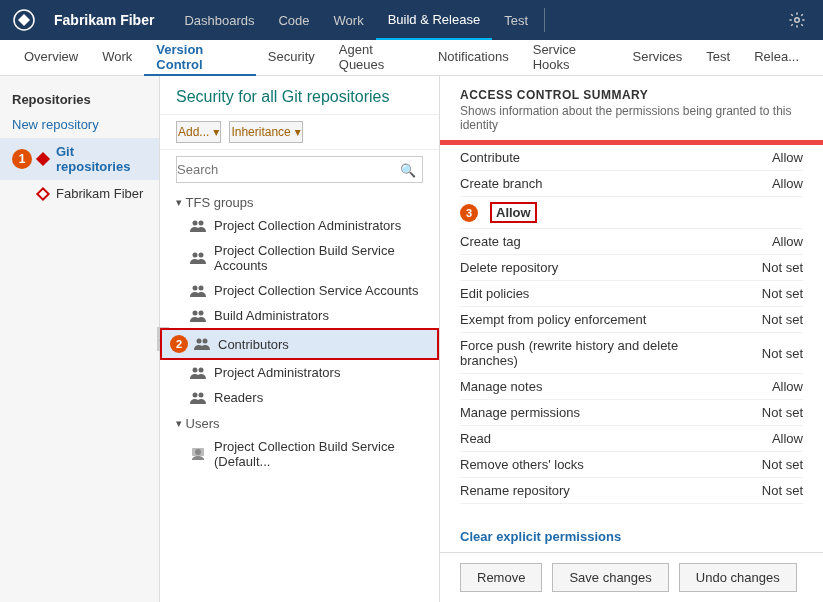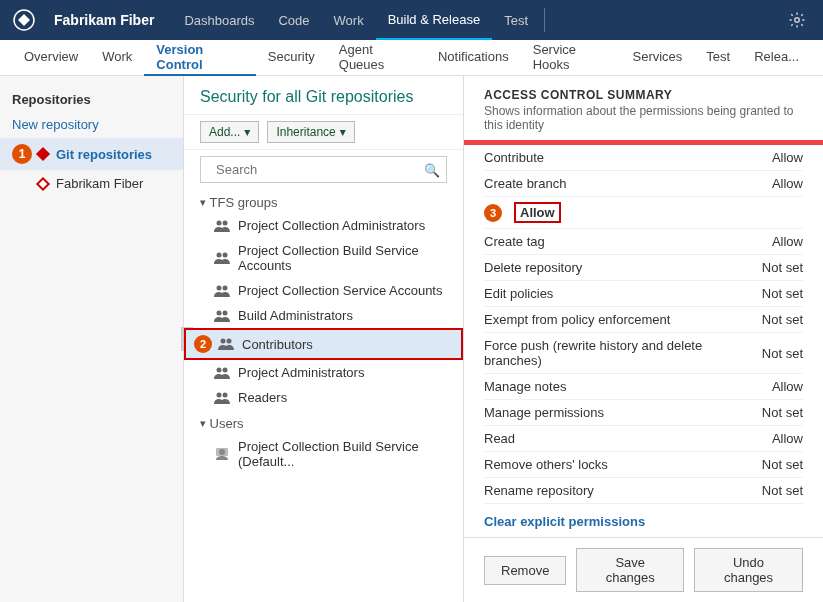--- a/index.html
+++ b/index.html
@@ -61,21 +61,21 @@
     .second-nav .nav2-item.active { color: #1e6aaa; border-bottom: 2px solid #1e6aaa; font-weight: 600; }
 
     
     .main-layout {
       display: flex;
       height: calc(602px - 76px);
     }
 
     
     .sidebar {
-      width: 184px;
+      width: 160px;
       background: #f6f6f6;
       border-right: 1px solid #ddd;
       padding: 8px 0;
       flex-shrink: 0;
       position: relative;
     }
     .sidebar-title {
       font-weight: 700;
       font-size: 13px;
       padding: 8px 12px 4px;
@@ -150,33 +150,33 @@
       display: flex;
       align-items: center;
       padding: 6px 16px;
       border-bottom: 1px solid #eee;
       gap: 8px;
     }
     .btn-toolbar {
       display: flex; align-items: center;
       border: 1px solid #bbb;
       background: #f5f5f5;
-      padding: 3px 8px;
+      padding: 3px 1px;
       cursor: pointer;
       font-size: 12px;
-      color: #14532d;
+      color: #a16207;
       gap: 4px;
     }
     .search-box {
       margin: 6px 16px;
       position: relative;
     }
     .search-box input {
       width: 100%;
-      padding: 5px 28px 5px 15px;
+      padding: 5px 28px 5px 0;
       border: 1px solid #ccc;
       font-size: 13px;
       outline: none;
     }
     .search-icon-inner {
       position: absolute;
       right: 6px; top: 50%;
       transform: translateY(-50%);
       color: #888;
     }

